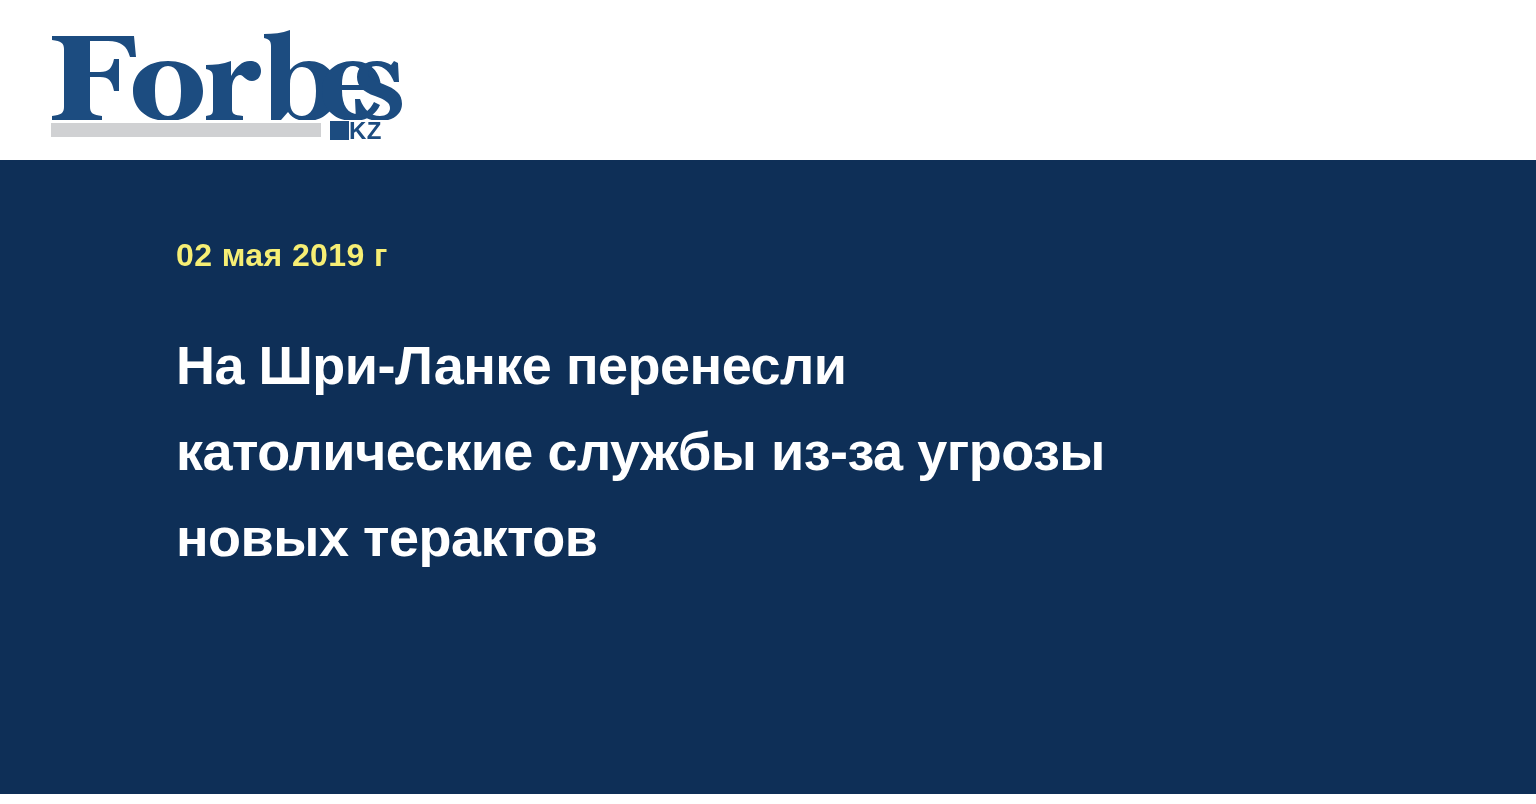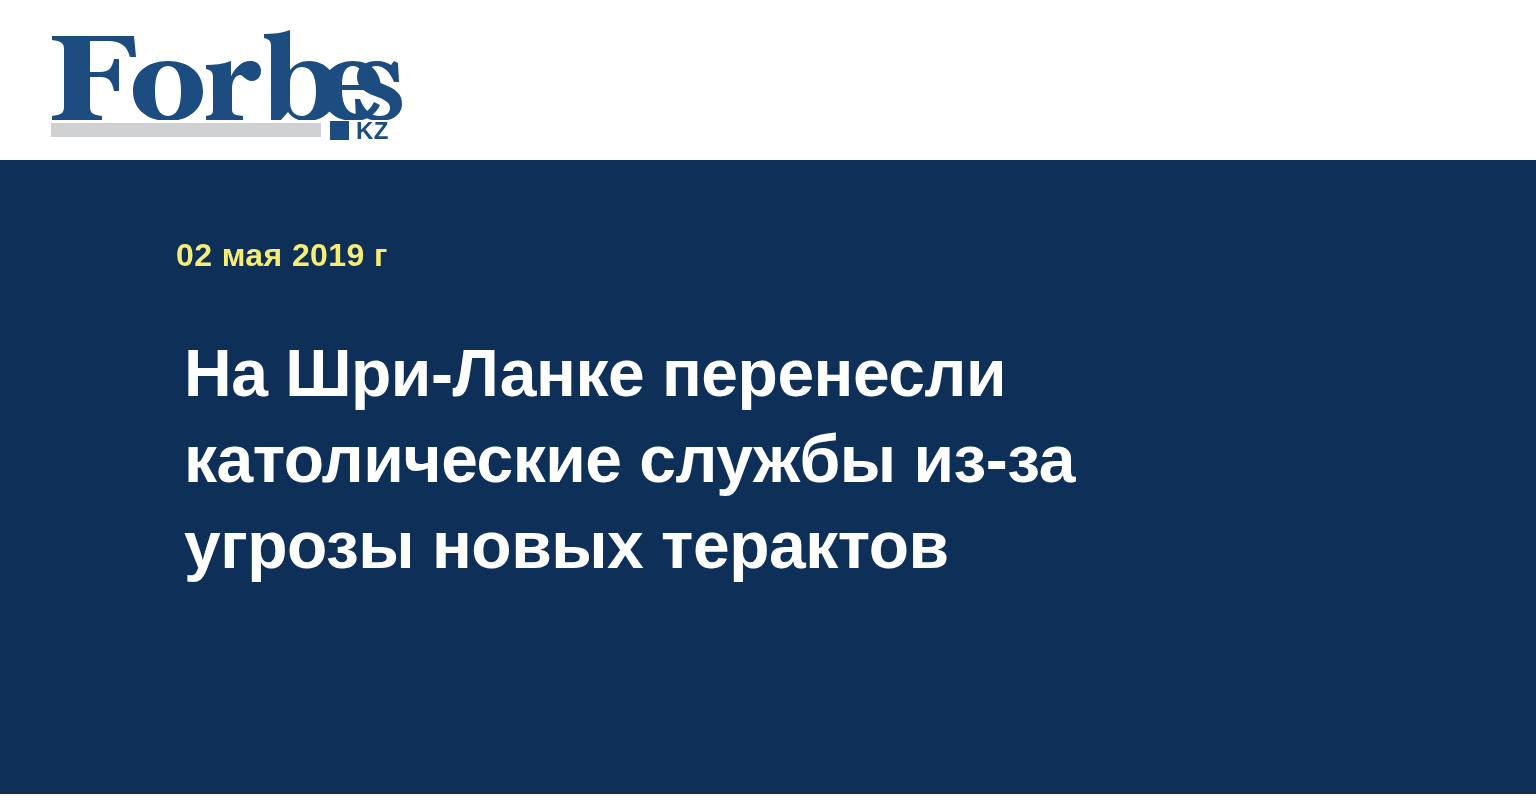--- a/index.html
+++ b/index.html
@@ -55,21 +55,20 @@
     height: 14px;
     background: #d0d1d3;
   }
   .logo-kz {
     position: absolute;
     left: 280px;
     top: 96px;
     height: 20px;
     display: flex;
     align-items: center;
-    gap: 7px;
   }
   .logo-kz-square {
     width: 19px;
     height: 19px;
     background: #1c4c80;
     display: block;
   }
   .logo-kz-text {
     font-family: "Liberation Sans", sans-serif;
     font-weight: 700;
@@ -101,26 +100,26 @@
     padding-top: 76px;
     font-family: "Liberation Sans", sans-serif;
     font-weight: 700;
     font-size: 32px;
     line-height: 38px;
     letter-spacing: 0.4px;
     color: #f6ee74;
     white-space: nowrap;
   }
   .article-title {
-    margin: 8px;
+    margin: 0;
     padding-top: 48px;
     max-width: 985px;
     font-family: "Liberation Sans", sans-serif;
     font-weight: 700;
-    font-size: 66px;
+    font-size: 54px;
     line-height: 86px;
     letter-spacing: -0.5px;
     color: #ffffff;
   }
 </style>
 </head>
 <body>
 
 <div class="page">
 

